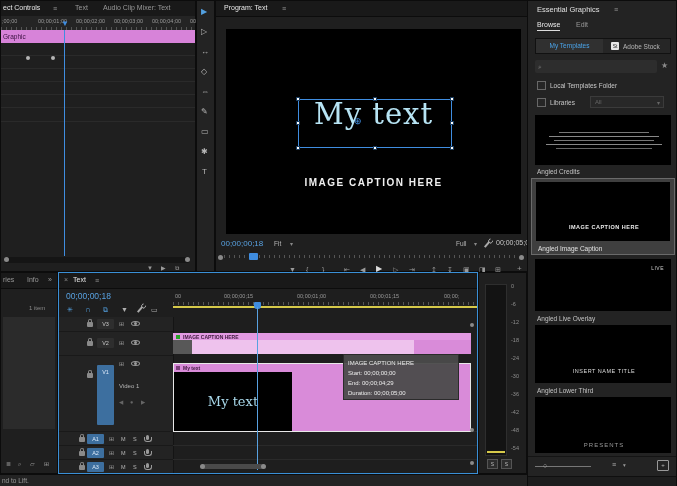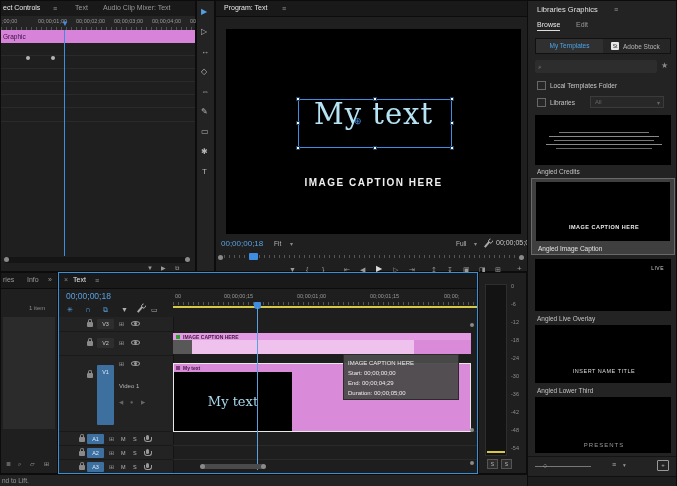--- a/index.html
+++ b/index.html
@@ -304,21 +304,21 @@
     <span class="meterlbl" style="left:32px;top:173px;" actable="false">-54</span>
     <span class="abs" style="left:8px;top:186px;width:9px;height:8px;background:#2d2d2d;border:1px solid #555;font-size:5px;color:#bbb;text-align:center;line-height:8px;">S</span>
     <span class="abs" style="left:22px;top:186px;width:9px;height:8px;background:#2d2d2d;border:1px solid #555;font-size:5px;color:#bbb;text-align:center;line-height:8px;">S</span>
   </section>
 
   <div class="abs" style="left:0;top:474px;width:527px;height:12px;background:#232323;border-top:1px solid #0c0c0c;">
     <span class="abs" style="left:2px;top:2px;font-size:6.5px;color:#9a9a9a;">nd to Lift.</span>
   </div>
 
   <section class="panel" style="left:527px;top:0;width:150px;height:486px;background:#232323;">
-    <span class="abs" style="left:9px;top:4px;font-size:7.5px;color:#e0e0e0;">Libraries Graphics</span>
+    <span class="abs" style="left:9px;top:4px;font-size:7.5px;color:#e0e0e0;">Essential Graphics</span>
     <span class="ic" style="left:86px;top:5px;">≡</span>
     <span class="abs" style="left:9px;top:20px;font-size:7px;color:#e8e8e8;border-bottom:1px solid #ddd;padding-bottom:2px;">Browse</span>
     <span class="abs" style="left:48px;top:20px;font-size:7px;color:#989898;">Edit</span>
 
     <div class="abs" style="left:7px;top:37px;width:136px;height:16px;background:#262626;border:1px solid #111;box-sizing:border-box;">
       <div class="abs" style="left:0;top:0;width:67px;height:14px;background:#303030;text-align:center;font-size:6.5px;line-height:14px;color:#4aa3e8;">My Templates</div>
       <span class="abs" style="left:75px;top:3px;width:8px;height:8px;background:#e8e8e8;border-radius:1px;font-size:5px;color:#222;text-align:center;line-height:8px;">St</span>
       <span class="abs" style="left:87px;top:4px;font-size:6.5px;color:#b5b5b5;">Adobe Stock</span>
     </div>
 

